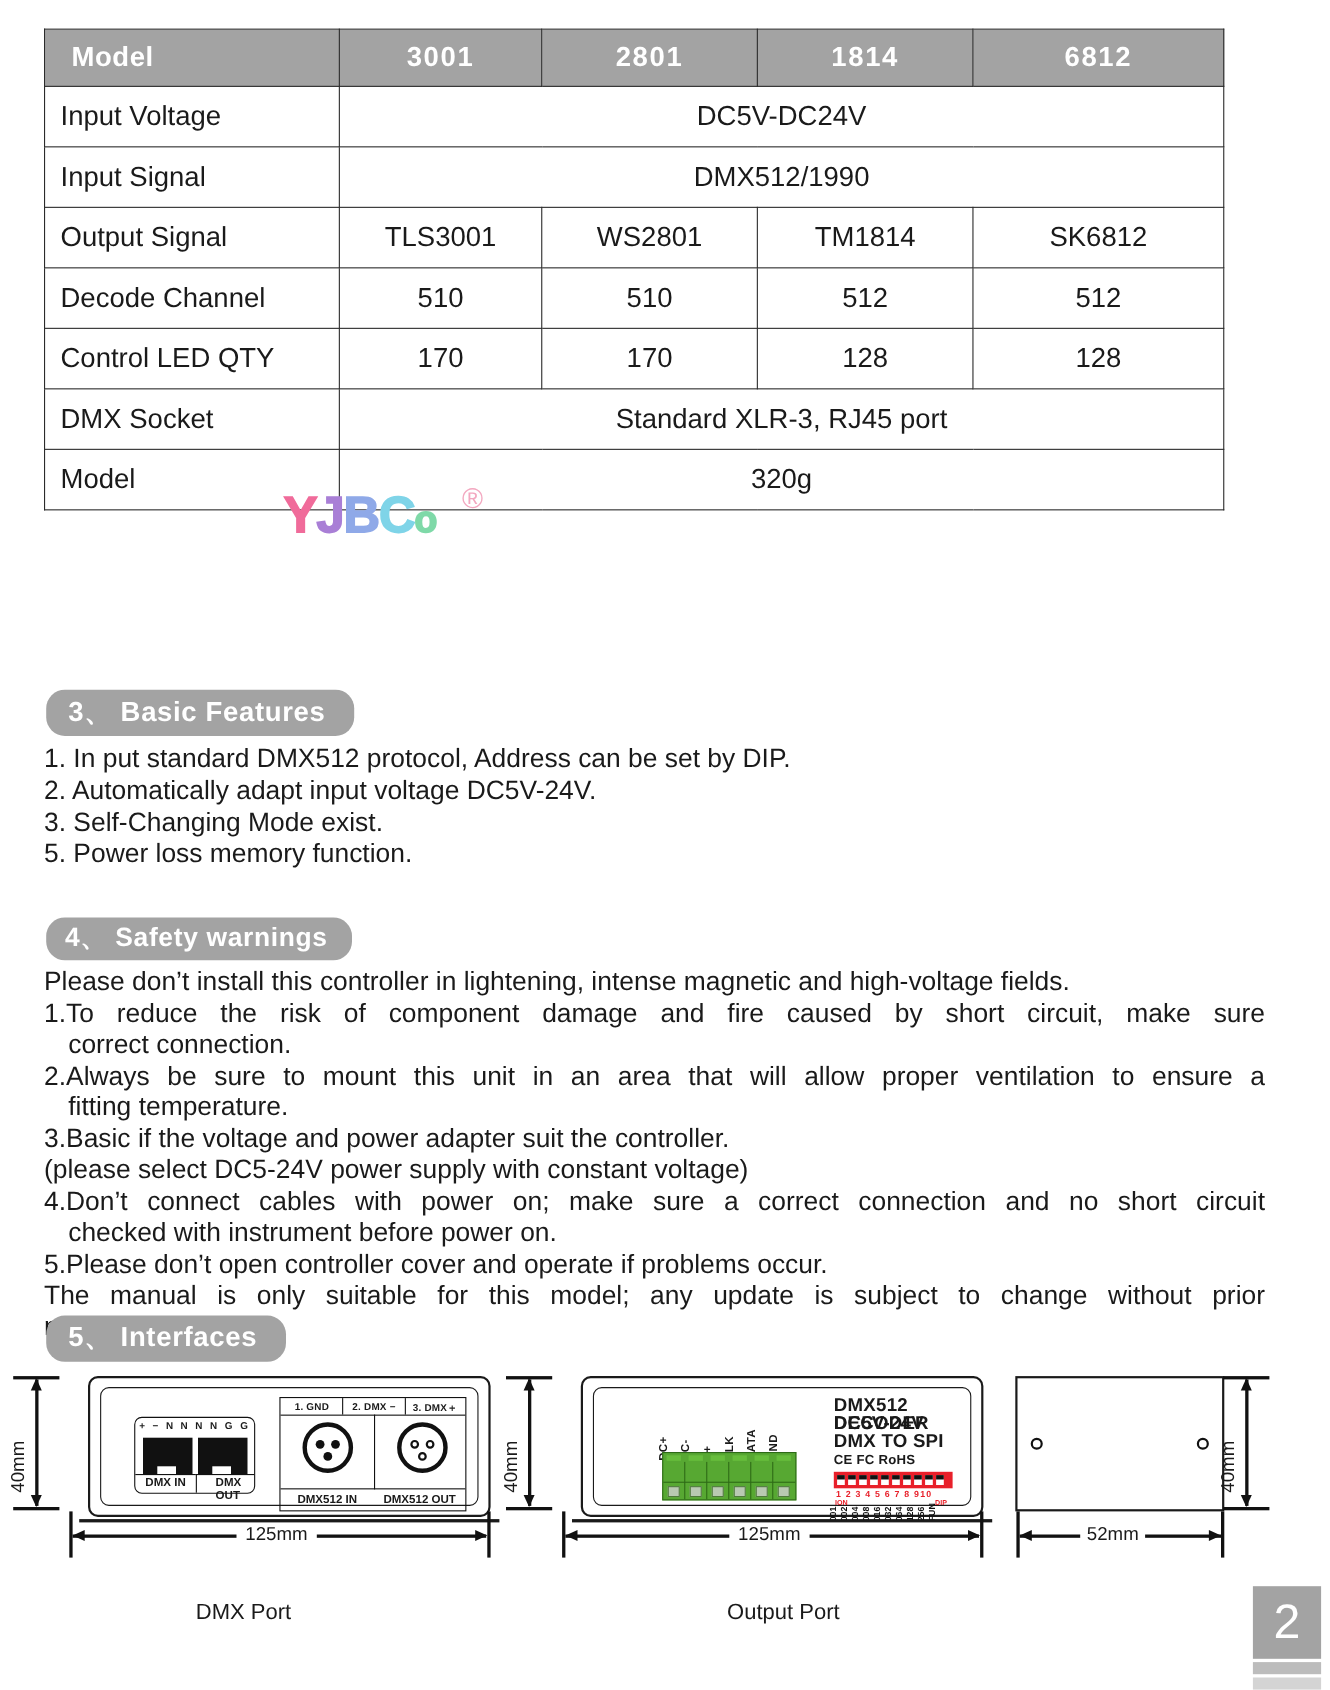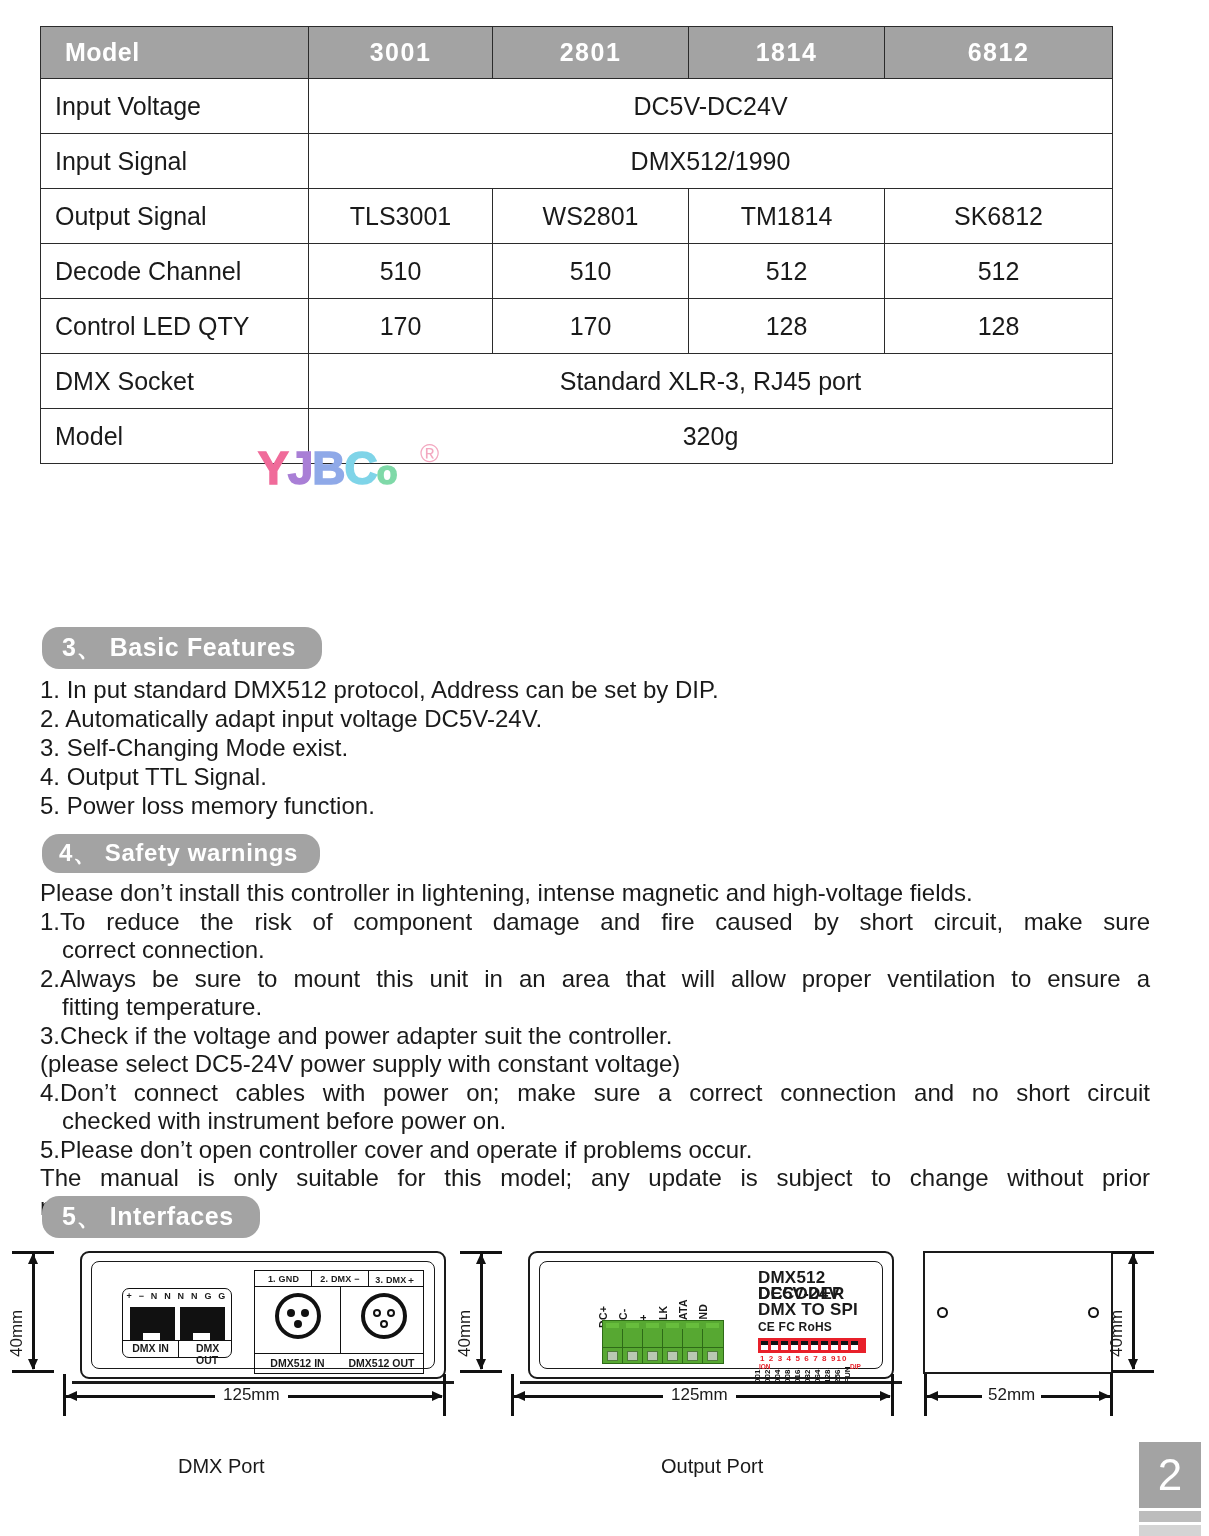--- a/index.html
+++ b/index.html
@@ -241,21 +241,20 @@
   <span class="wm-reg">®</span>
 </div>
 
 <div class="sec" style="left:42px; top:627px;">
   <div class="pill">3、 Basic Features</div>
 </div>
 <div class="sec" style="left:40px; top:675px;">
   <div class="feat">1. In put standard DMX512 protocol,  Address can be set by DIP.</div>
   <div class="feat">2. Automatically adapt input voltage DC5V-24V.</div>
   <div class="feat">3. Self-Changing Mode exist.</div>
-  <div class="feat">4. Output TTL Signal.</div>
   <div class="feat">5. Power loss memory function.</div>
 </div>
 
 <div class="sec" style="left:42px; top:834px;">
   <div class="pill" style="font-size:24px;padding:4px 22px 5px 17px">4、 Safety warnings</div>
 </div>
 
 <div class="sec warn-block" style="left:40px; top:879px;">
   <div>Please don’t install this controller in lightening, intense magnetic and high-voltage fields.</div>
 
@@ -266,21 +265,21 @@
   <div class="indent">correct connection.</div>
 
   <div class="warn-line">
     <span class="warn-num">2.</span>
     <span class="warn-body justify">Always be sure to mount this unit in an area that will allow proper ventilation to ensure a</span>
   </div>
   <div class="indent">fitting temperature.</div>
 
   <div class="warn-line">
     <span class="warn-num">3.</span>
-    <span class="warn-body">Check if the voltage and power adapter suit the controller.</span>
+    <span class="warn-body">Basic if the voltage and power adapter suit the controller.</span>
   </div>
 
   <div>(please select DC5-24V power supply with constant voltage)</div>
 
   <div class="warn-line">
     <span class="warn-num">4.</span>
     <span class="warn-body justify">Don’t connect cables with power on; make sure a correct connection and no short circuit</span>
   </div>
   <div class="indent">checked with instrument before power on.</div>
 

